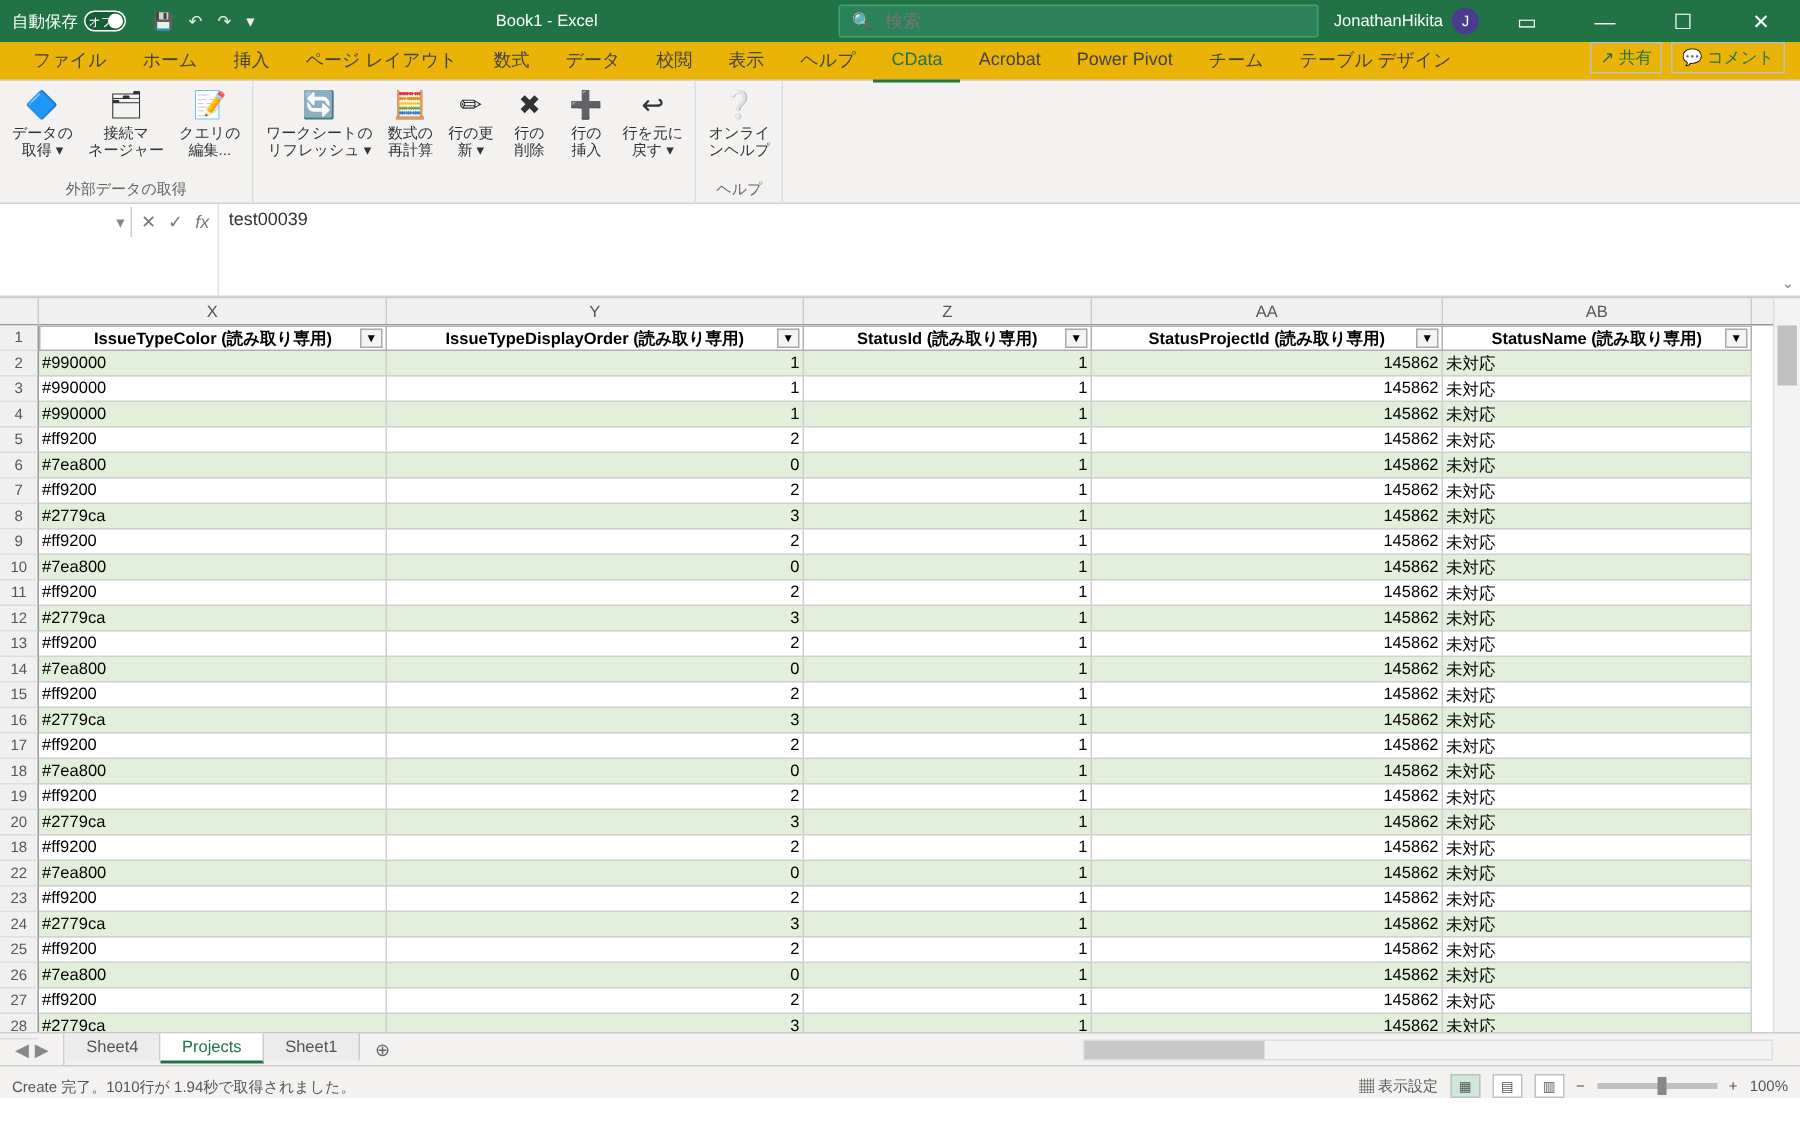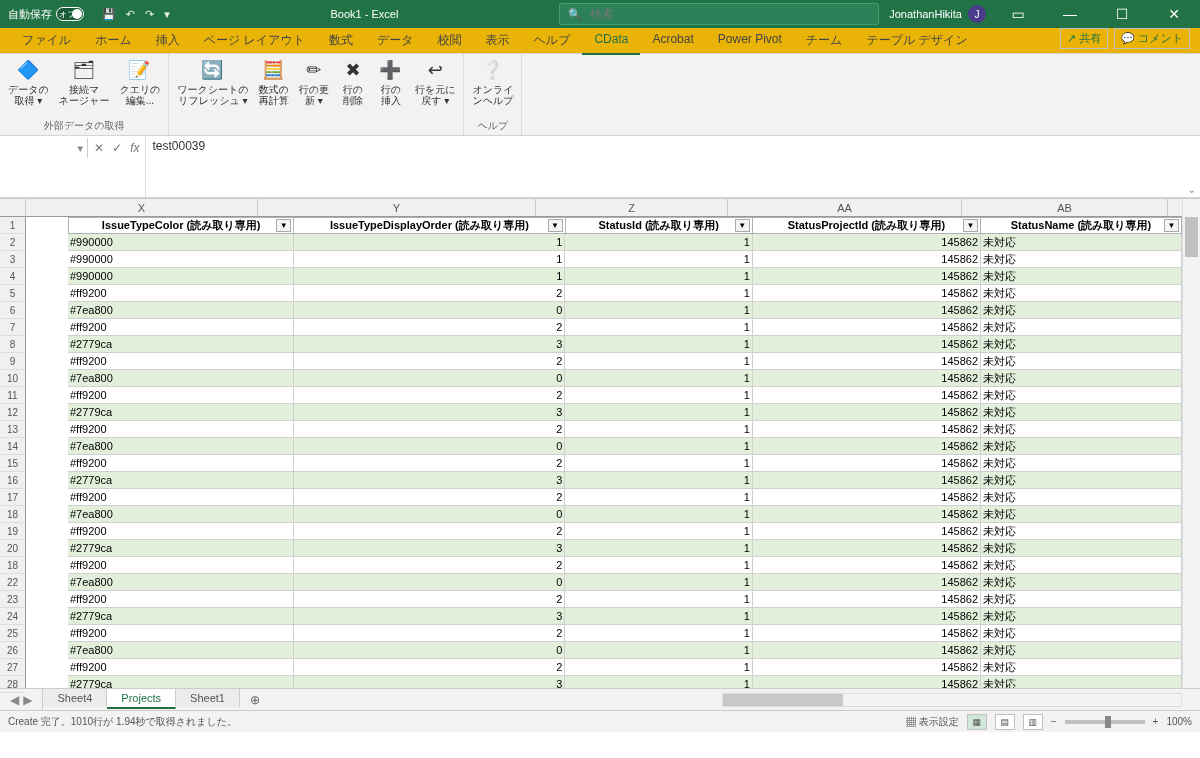--- a/index.html
+++ b/index.html
@@ -46,21 +46,21 @@
 .fb-area { flex:1; padding:3px 6px 0; font-size:12px; color:#333; border-left:1px solid #e0e0e0; position:relative;}
 .fb-expand { position:absolute; right:4px; bottom:2px; color:#888; font-size:10px;}
 
 
 .grid-wrap { position:relative; height:490px; border-top:1px solid #ccc; }
 .cornerbox { position:absolute; left:0; top:0; width:26px; height:18px; background:#f0f0f0; border-right:1px solid #ccc; border-bottom:1px solid #999;}
 .colheads { position:absolute; left:26px; top:0; right:18px; height:18px; display:flex; background:#f0f0f0; border-bottom:1px solid #999;}
 .colh { border-right:1px solid #ccc; text-align:center; font-size:11px; color:#555; line-height:18px;}
 .rowheads { position:absolute; left:0; top:18px; width:26px; bottom:0; background:#f0f0f0; border-right:1px solid #999;}
 .rowh { height:17px; font-size:10px; text-align:center; color:#555; border-bottom:1px solid #ddd; line-height:17px;}
-.cells { position:absolute; left:26px; top:18px; right:18px; bottom:0; overflow:hidden;margin-left:42px;}
+.cells { position:absolute; left:26px; top:18px; right:18px; bottom:0; overflow:hidden;}
 .hdr-row { display:flex; height:17px; }
 .hdr-cell { background:#fff; border:1px solid #b0b0b0; border-left:none; font-size:11px; font-weight:bold; display:flex; align-items:center; justify-content:center; position:relative;}
 .hdr-cell:first-child{ border-left:1px solid #b0b0b0;}
 .hdr-cell .dd { position:absolute; right:2px; width:15px; height:13px; border:1px solid #aaa; background:#f4f4f4; font-size:8px; display:flex; align-items:center; justify-content:center;}
 .data-row { display:flex; height:17px;}
 .cell { border-right:1px solid #d0d0d0; border-bottom:1px solid #d0d0d0; font-size:11px; padding:0 2px; display:flex; align-items:center; overflow:hidden; white-space:nowrap;}
 .cell.txt { justify-content:flex-start;}
 .cell.num { justify-content:flex-end;}
 .banded { background:#e2efda;}
 .vscroll { position:absolute; right:0; top:0; width:18px; bottom:0; background:#f3f3f3; border-left:1px solid #ddd;}
@@ -70,21 +70,21 @@
 .sheetbar { height:22px; background:#f3f2f1; border-top:1px solid #ccc; display:flex; align-items:center; }
 .sb-nav { display:flex; gap:4px; padding:0 10px; color:#888;}
 .sb-tabs { display:flex; align-items:flex-start; height:100%; border-left:1px solid #ccc;}
 .sb-tab { padding:3px 14px; font-size:11px; border-right:1px solid #ccc; background:#ececec; color:#555;}
 .sb-tab.active { background:#fff; color:#217346; border-bottom:2px solid #217346;}
 .sb-add { padding:0 10px; color:#666;}
 .sb-hscroll { margin-left:auto; width:460px; height:14px; background:#f3f3f3; border:1px solid #ddd; position:relative; margin-right:18px;}
 .sb-hscroll .th { position:absolute; left:0; top:0; bottom:0; width:120px; background:#c8c8c8;}
 
 
-.statusbar { height:22px; background:#f3f2f1; border-top:1px solid #ccc; display:flex; align-items:center; font-size:10px; color:#555; padding:0 8px;}
+.statusbar { height:22px; background:#f3f2f1; border-top:1px solid #ccc; display:flex; align-items:flex-end; font-size:10px; color:#555; padding:0 8px;}
 .status-right { margin-left:auto; display:flex; align-items:center; gap:8px;}
 .viewbtn { width:20px; height:16px; border:1px solid #c0c0c0; display:flex; align-items:center; justify-content:center; font-size:9px; background:#fff;}
 .viewbtn.on { background:#d0e7db;}
 .zoom-slider { width:80px; height:4px; background:#c0c0c0; position:relative;}
 .zoom-slider .knob { position:absolute; left:50%; top:-4px; width:6px; height:12px; background:#888;}
 </style>
 </head>
 <body>
 
 <div class="titlebar">

